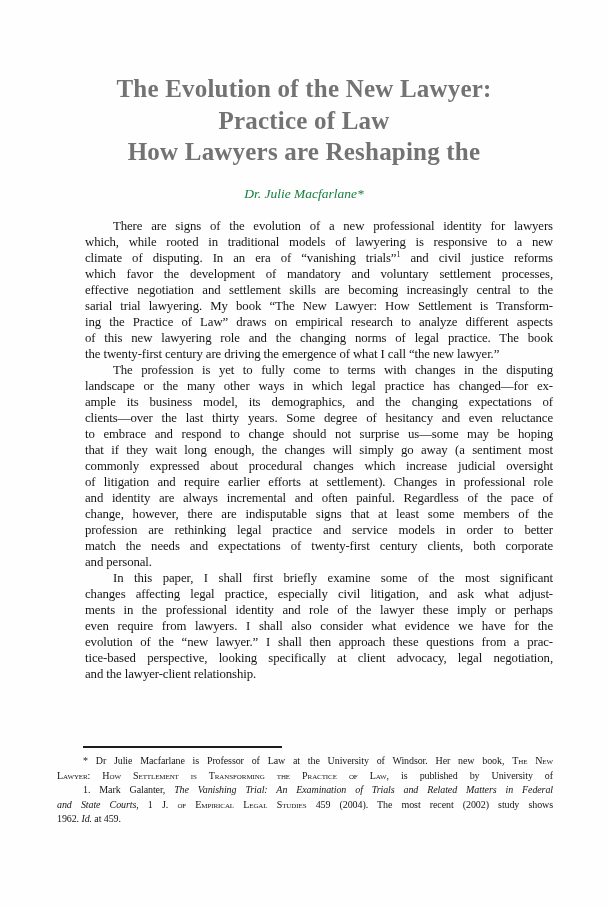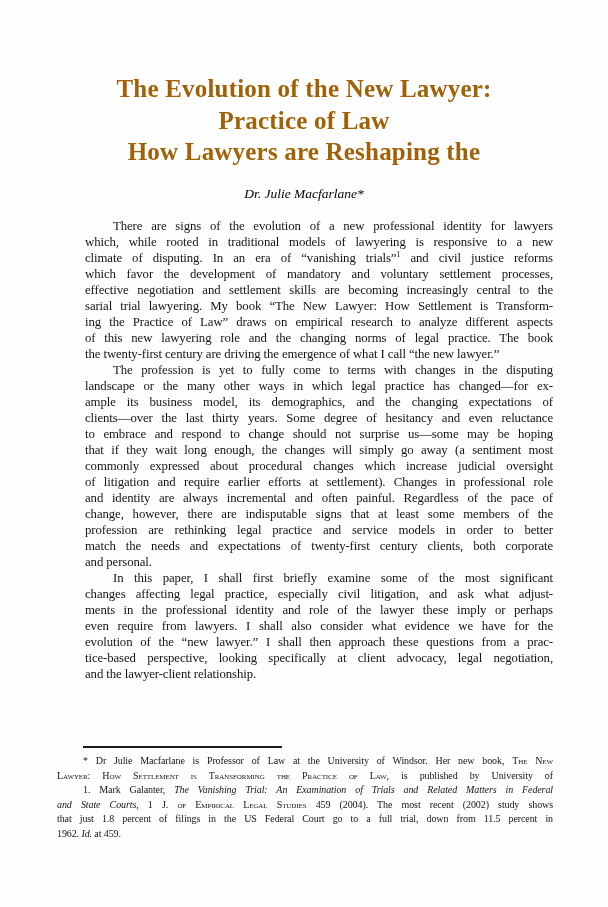--- a/index.html
+++ b/index.html
@@ -11,29 +11,29 @@
     background:#fefefe;
     color:#151515;
     overflow:hidden;
   }
   .title{
     position:absolute;top:73px;left:0;width:608px;
     text-align:center;
     font-weight:bold;
     font-size:25px;
     line-height:31.5px;
-    color:#a16207;
+    color:#737373;
     letter-spacing:0.2px;
   }
   .author{
     position:absolute;top:186px;left:56px;width:496px;
     text-align:center;
     font-style:italic;
     font-size:13.5px;
-    color:#000000;
+    color:#15803d;
   }
   .body-text{
     position:absolute;top:218px;left:57px;width:496px;
     font-size:12.8px;
     letter-spacing:-0.1px;
   }
   .body-text .line{
     height:16px;
     line-height:16px;
     text-align:justify;
@@ -111,16 +111,15 @@
       <div class="line last"><span>and the lawyer-client relationship.</span></div>
     </div>
 
   <div class="fn-sep"></div>
 
   <div class="footnotes" id="fn-container">
       <div class="line first"><span>* Dr Julie Macfarlane is Professor of Law at the University of Windsor. Her new book, </span><span class="seg-sc">The New</span></div>
       <div class="line"><span class="seg-sc">Lawyer: How Settlement is Transforming the Practice of Law</span><span>, is published by University of</span></div>
       <div class="line first"><span>1. Mark Galanter, </span><span class="seg-i">The Vanishing Trial: An Examination of Trials and Related Matters in Federal</span></div>
       <div class="line"><span class="seg-i">and State Courts,</span><span> 1 J. </span><span class="seg-sc">of Empirical Legal Studies</span><span> 459 (2004).  The most recent (2002) study shows</span></div>
-      <div class="line"><span>that just 1.8 percent of filings in the US Federal Court go to a full trial, down from 11.5 percent in</span></div>
       <div class="line last"><span>1962.  </span><span class="seg-i">Id.</span><span> at 459.</span></div>
     </div>
 </div>
 
 </body></html>

